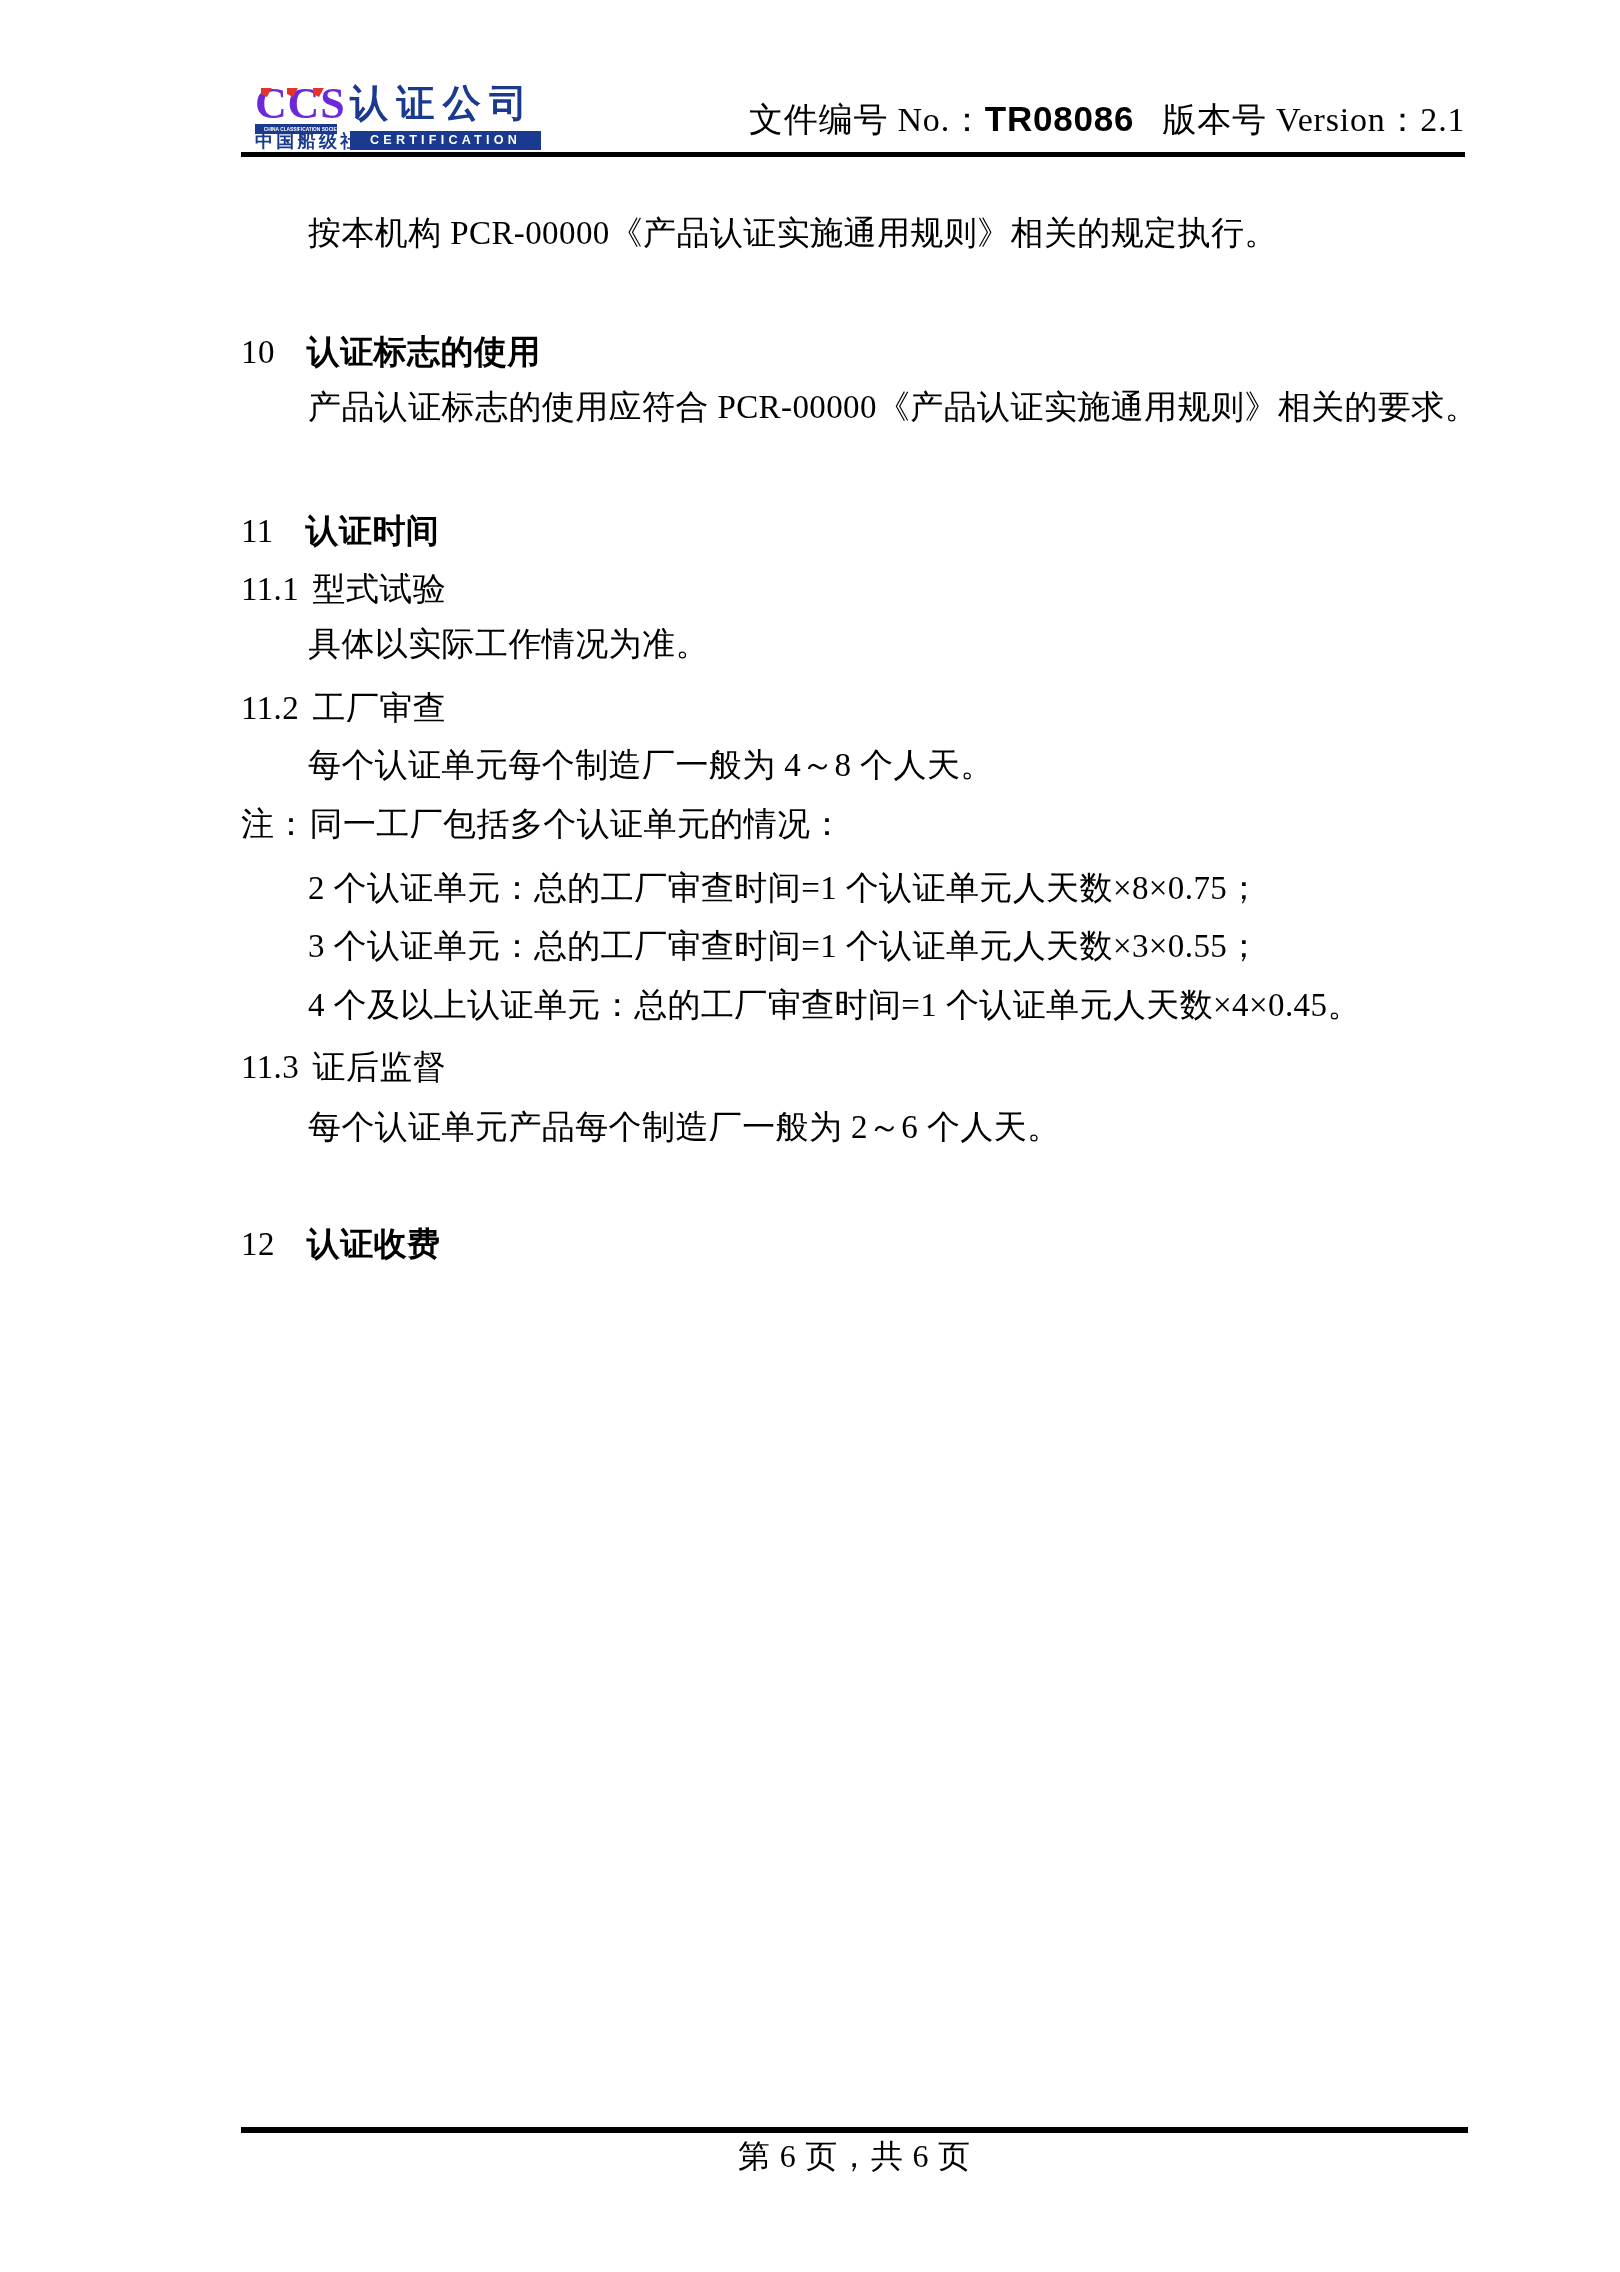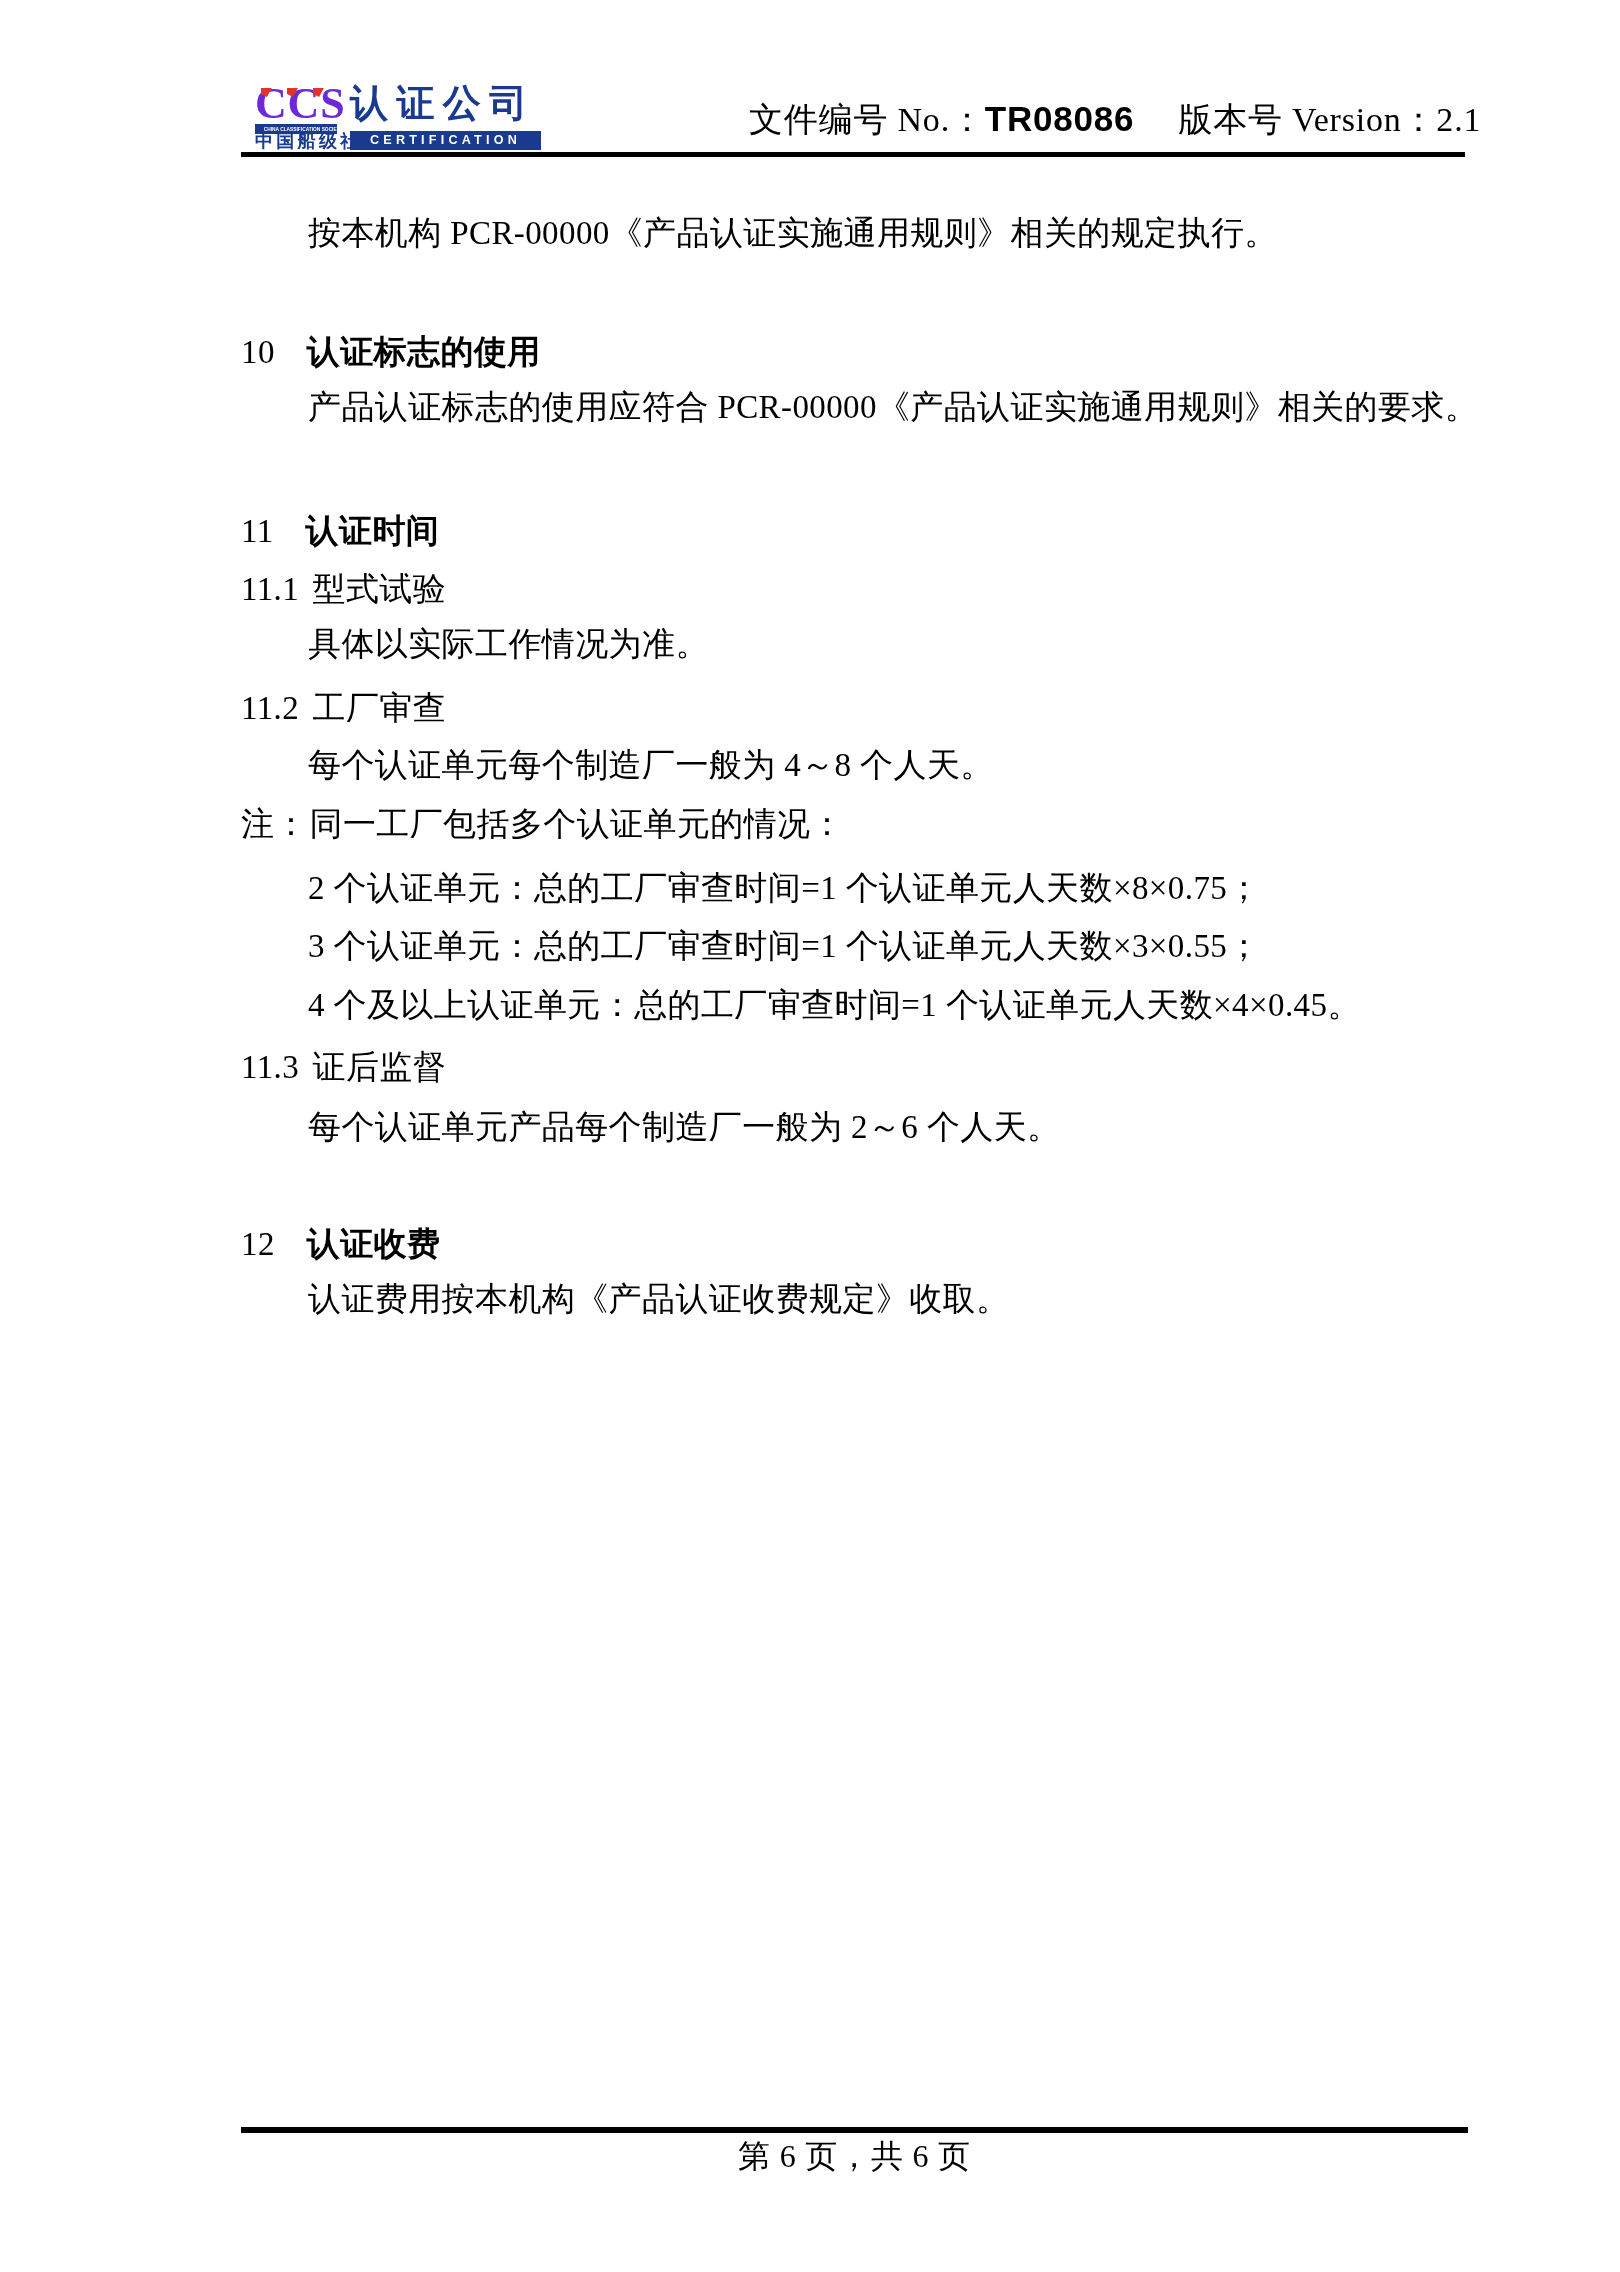--- a/index.html
+++ b/index.html
@@ -22,21 +22,21 @@
           letter-spacing:3.3px;white-space:nowrap;font-weight:bold;}
   .logo-right{position:absolute;left:95px;top:0;}
   .company-cn{color:#1a3a8f;font-family:"Liberation Sans","DejaVu Sans",sans-serif;
               font-weight:bold;font-size:38px;line-height:35px;letter-spacing:8.4px;white-space:nowrap;}
   .cert-bar{margin-top:10px;width:191px;height:19px;background:#1a3a8f;color:#fff;
             font-family:"Liberation Sans","DejaVu Sans",sans-serif;font-weight:bold;
             font-size:12.6px;line-height:19px;letter-spacing:4.2px;text-align:center;white-space:nowrap;}
   .doc-meta{position:absolute;left:749px;top:99px;font-size:34px;line-height:39px;
             white-space:nowrap;letter-spacing:0.8px;}
   .doc-no{font-family:"Liberation Sans","DejaVu Sans",sans-serif;font-weight:bold;font-size:35px;}
-  .ver-label{margin-left:44px;}
+  .ver-label{margin-left:28px;}
   .header-rule{position:absolute;left:241px;top:152px;width:1224px;height:5px;background:#000;}
 
   
   .line{position:absolute;left:241px;font-size:33px;line-height:40px;
         letter-spacing:0.4px;white-space:nowrap;}
   .indent{left:308px;}
   .heading{font-weight:bold;}
   .h-num{display:inline-block;margin-right:32px;font-weight:normal;}
   .sub-num{display:inline-block;margin-right:13.4px;}
   .note-label{display:inline-block;margin-right:1.7px;}
@@ -104,19 +104,18 @@
   <div class="line indent" style="top:985px">4 个及以上认证单元：总的工厂审查时间=1 个认证单元人天数×4×0.45。</div>
 
   <div class="line" style="top:1047px">
     <span class="sub-num">11.3</span><span>证后监督</span>
   </div>
   <div class="line indent" style="top:1107px">每个认证单元产品每个制造厂一般为 2～6 个人天。</div>
 
   <div class="line heading" style="top:1224px">
     <span class="h-num">12</span><span>认证收费</span>
   </div>
-  <div class="line indent" style="top:1279px">认证费用按本机构《产品认证收费规定》收取。</div>
 
   <div class="footer-rule"></div>
   <div class="footer-text">第 6 页，共 6 页</div>
 
 </div>
 
 
 </body></html>

